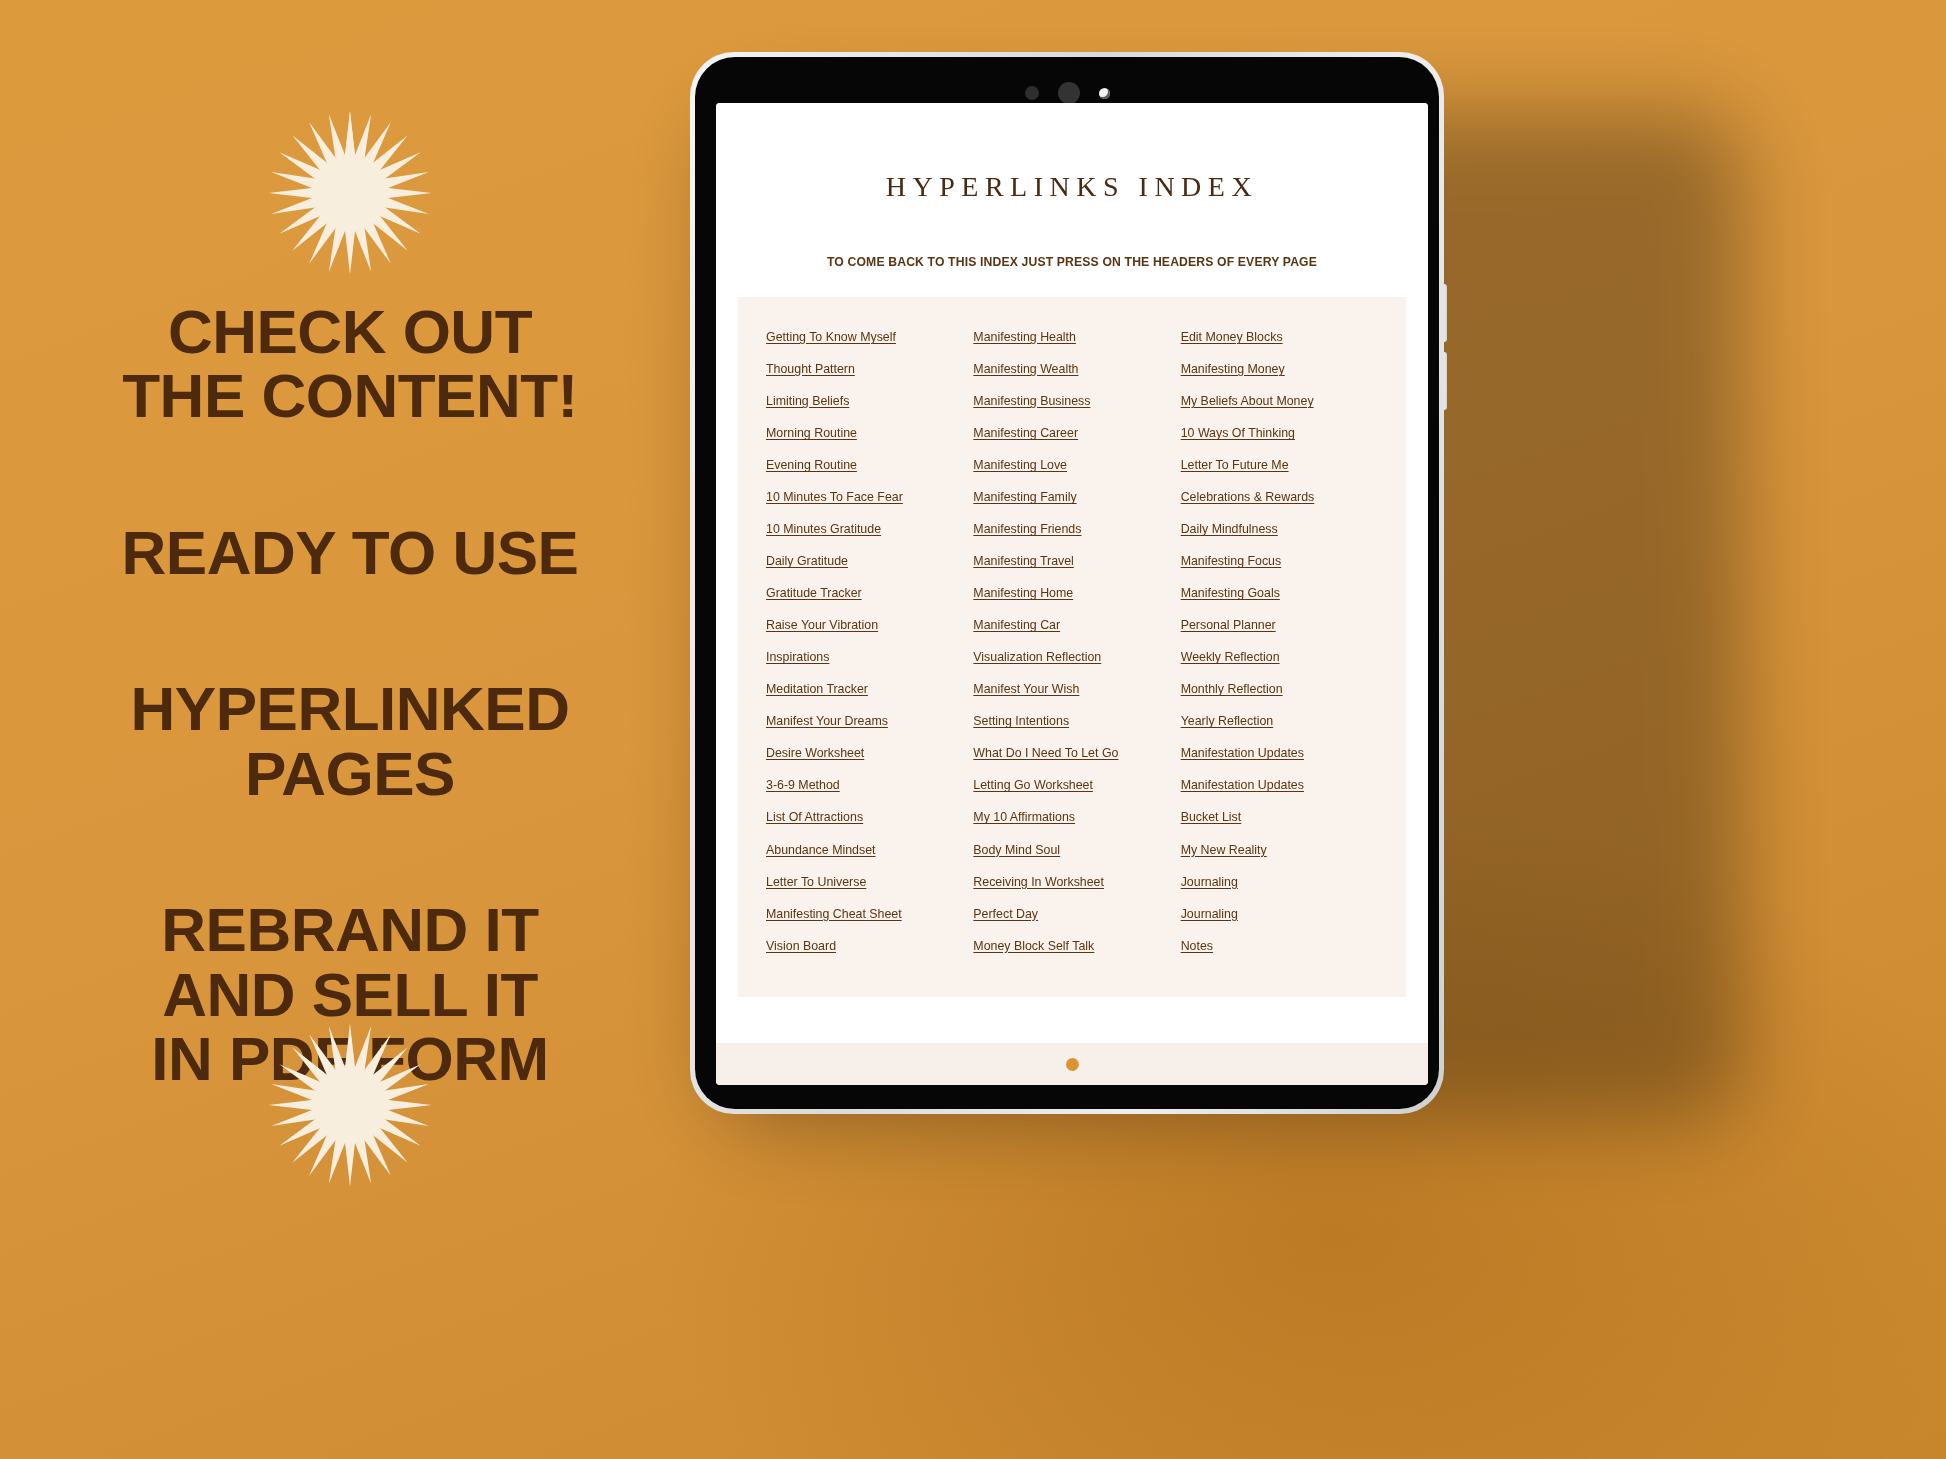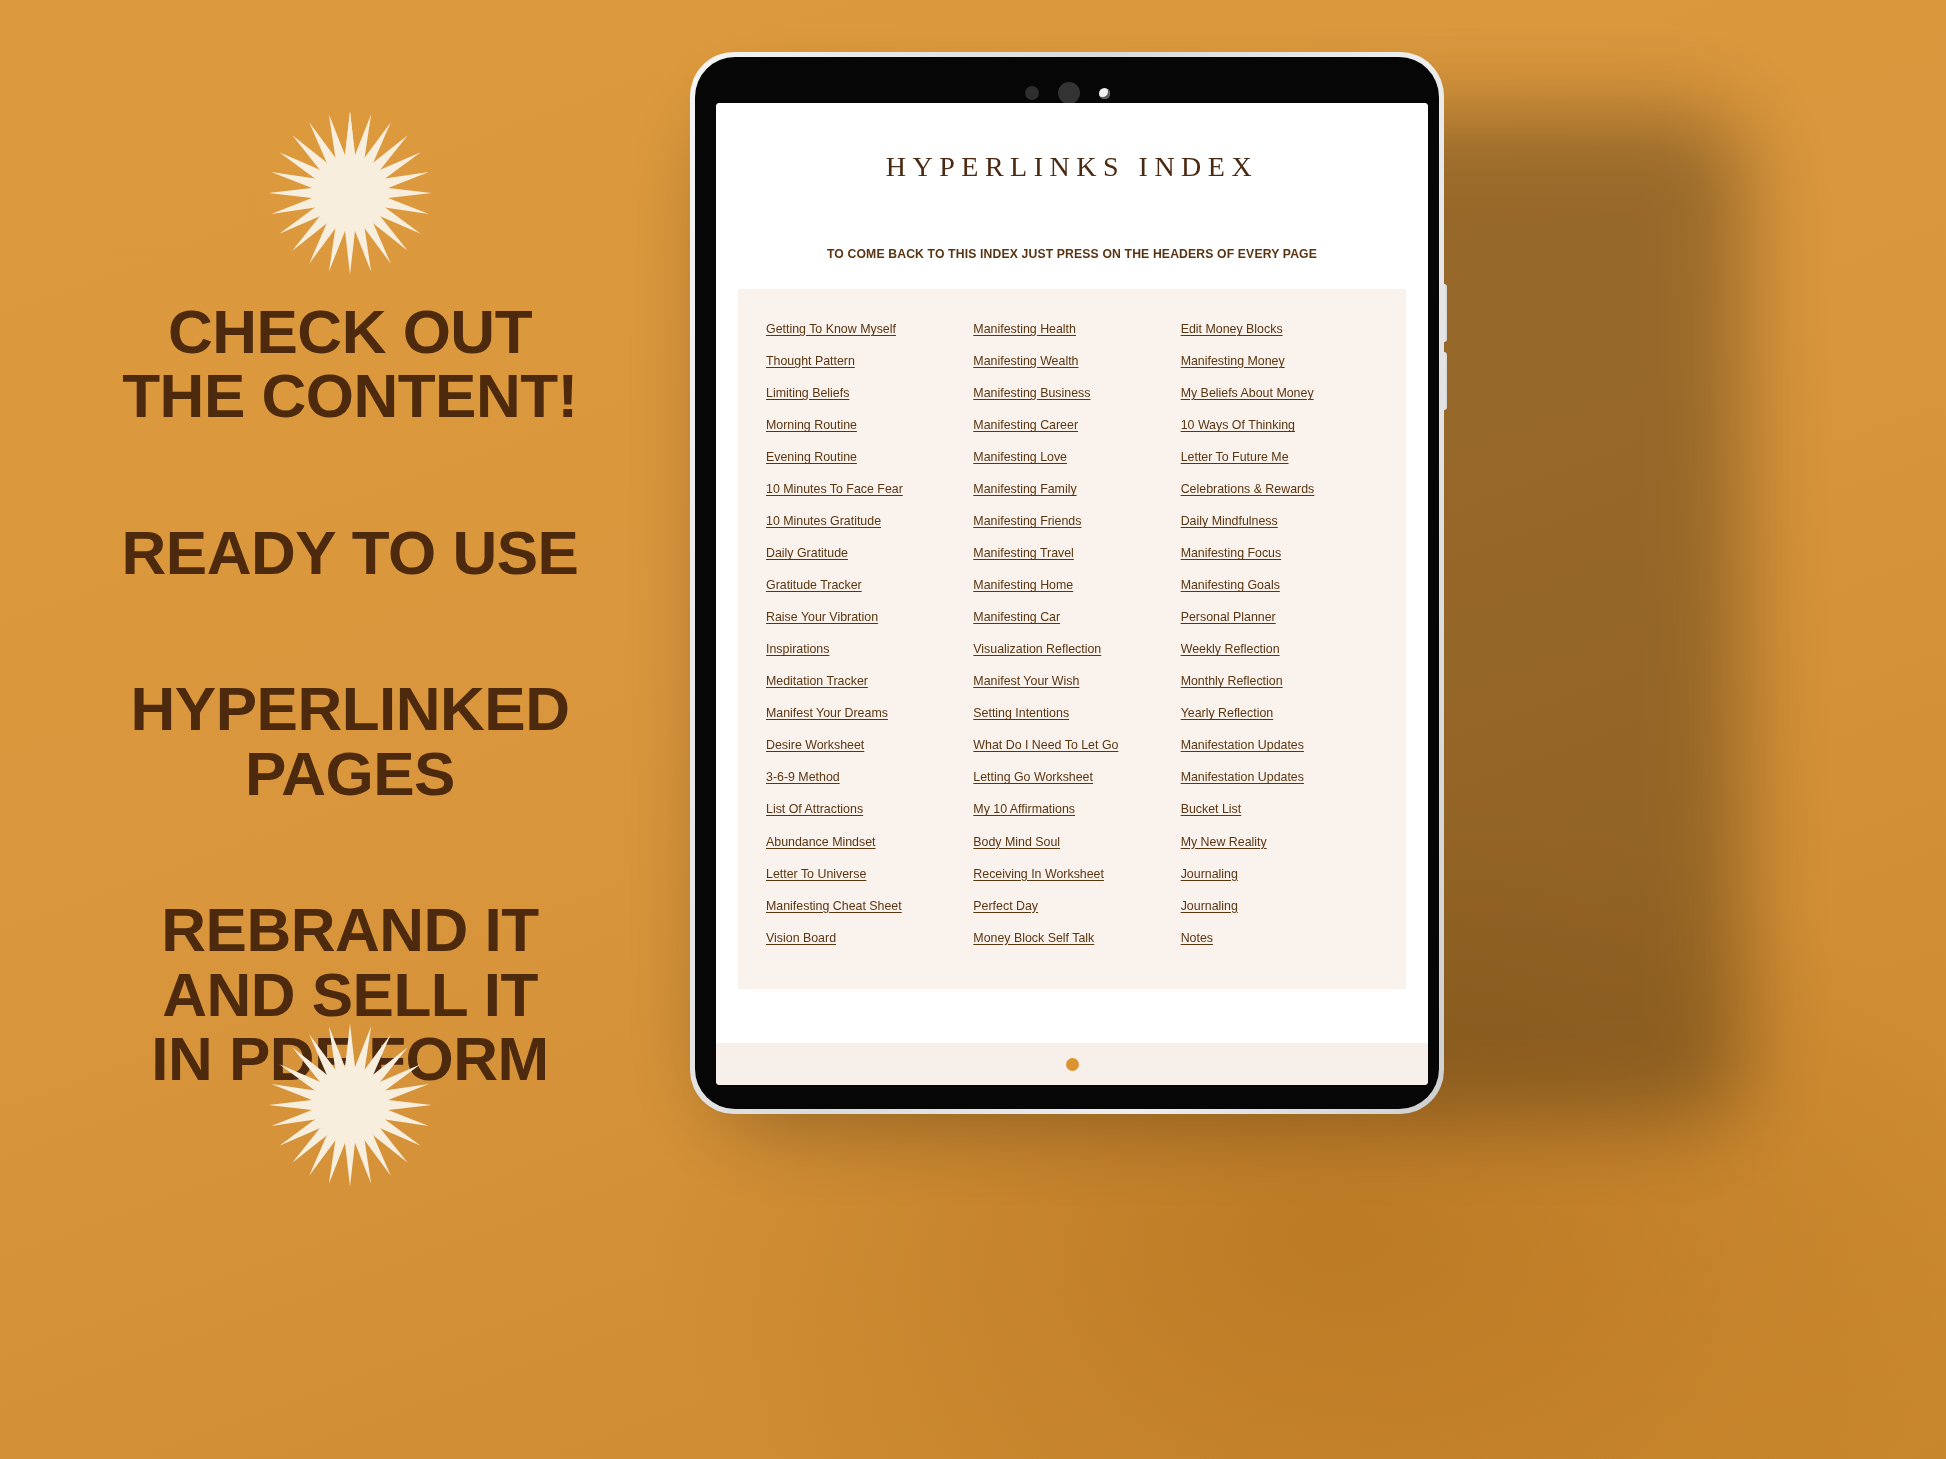--- a/index.html
+++ b/index.html
@@ -168,32 +168,32 @@
   }
   .home-dot {
     width: 13px; height: 13px;
     border-radius: 50%;
     background: #dc9433;
   }
 
   
   .doc-title {
     margin: 0;
-    padding: 48px 0 0 0;
+    padding: 68px 0 0 0;
     text-align: center;
     font-family: "Liberation Serif", serif;
     font-weight: normal;
     font-size: 28px;
     letter-spacing: 6.5px;
     color: #4a2a12;
     text-transform: uppercase;
   }
 
   .doc-sub {
-    margin: 12px;
+    margin: 0;
     padding: 52px 26px 0 26px;
     text-align: center;
     font-family: "Liberation Sans", sans-serif;
     font-weight: bold;
     font-size: 12.2px;
     letter-spacing: 0.15px;
     color: #5a3513;
     text-transform: uppercase;
   }
 

